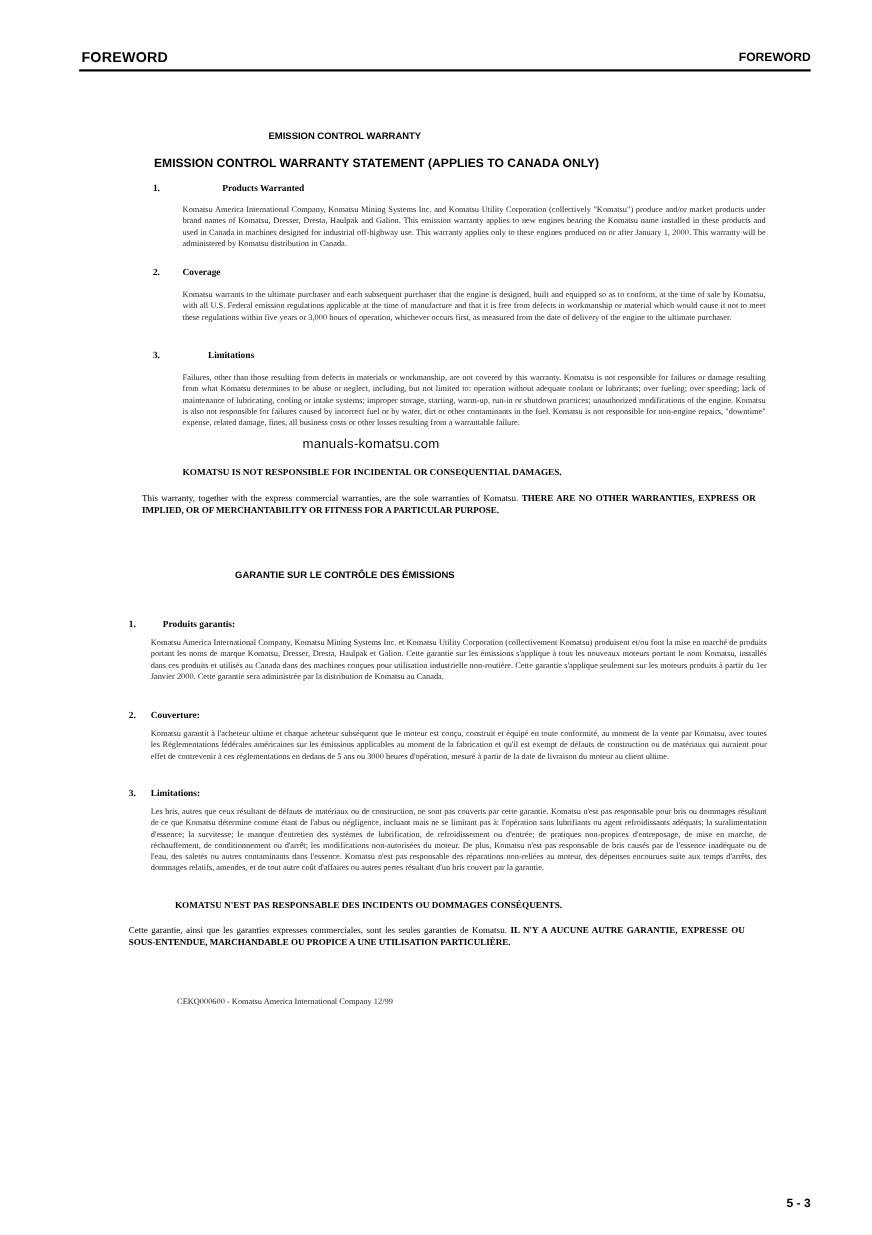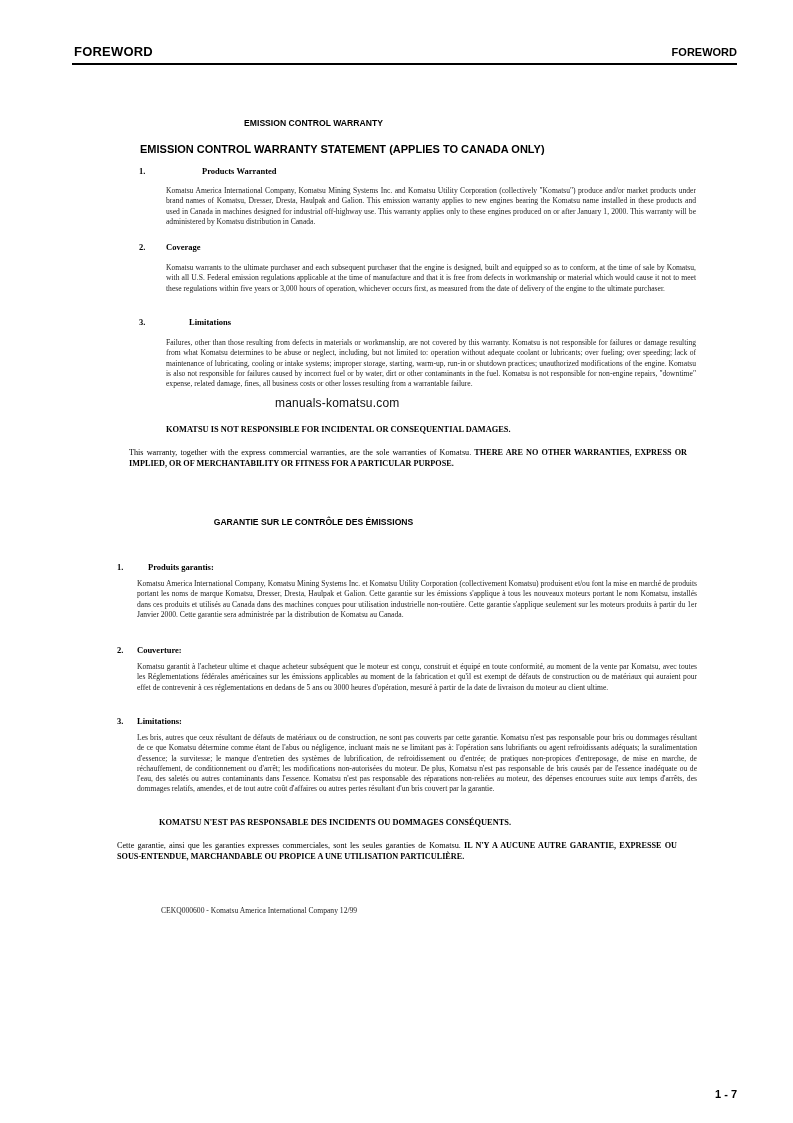--- a/index.html
+++ b/index.html
@@ -75,15 +75,15 @@
   <div class="sec-label" style="left:137px; top:716px;">Limitations:</div>
   <div class="para" style="left:137px; top:733px; width:560px;">Les bris, autres que ceux résultant de défauts de matériaux ou de construction, ne sont pas couverts par cette garantie. Komatsu n'est pas responsable pour bris ou dommages résultant de ce que Komatsu détermine comme étant de l'abus ou négligence, incluant mais ne se limitant pas à: l'opération sans lubrifiants ou agent refroidissants adéquats; la suralimentation d'essence; la survitesse; le manque d'entretien des systèmes de lubrification, de refroidissement ou d'entrée; de pratiques non-propices d'entreposage, de mise en marche, de réchauffement, de conditionnement ou d'arrêt; les modifications non-autorisées du moteur. De plus, Komatsu n'est pas responsable de bris causés par de l'essence inadéquate ou de l'eau, des saletés ou autres contaminants dans l'essence. Komatsu n'est pas responsable des réparations non-reliées au moteur, des dépenses encourues suite aux temps d'arrêts, des dommages relatifs, amendes, et de tout autre coût d'affaires ou autres pertes résultant d'un bris couvert par la garantie.</div>
 
   <div class="bold-line" style="left:117px; top:818px;margin-left:42px;">KOMATSU N'EST PAS RESPONSABLE DES INCIDENTS OU DOMMAGES CONSÉQUENTS.</div>
   <div class="closing" style="left:117px; top:840px; width:560px;">
     <span>Cette garantie, ainsi que les garanties expresses commerciales, sont les seules garanties de Komatsu.</span>
     <b>IL N'Y A AUCUNE AUTRE GARANTIE, EXPRESSE OU SOUS-ENTENDUE, MARCHANDABLE OU PROPICE A UNE UTILISATION PARTICULIÈRE.</b>
   </div>
 
   <div class="footer-note">CEKQ000600 - Komatsu America International Company 12/99</div>
-  <div class="page-num">1 - 7</div>
+  <div class="page-num">5 - 3</div>
 
 </div>
 
 </body></html>

